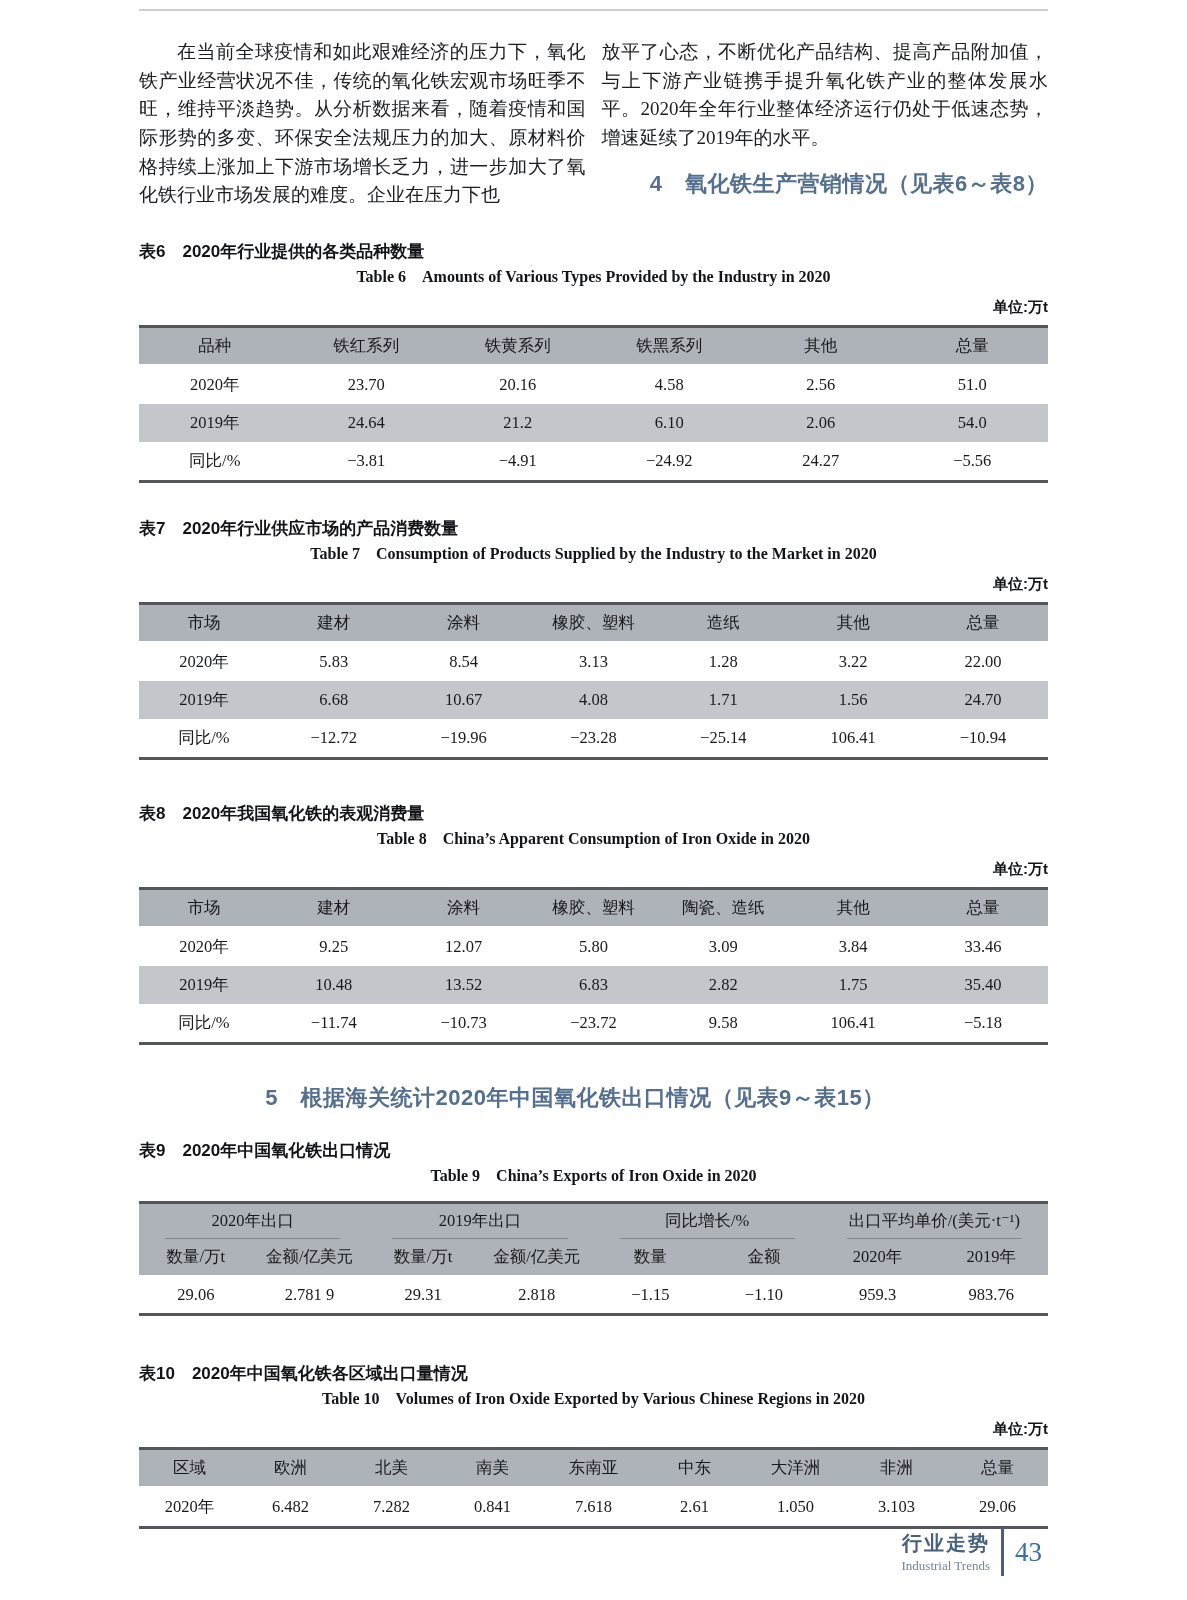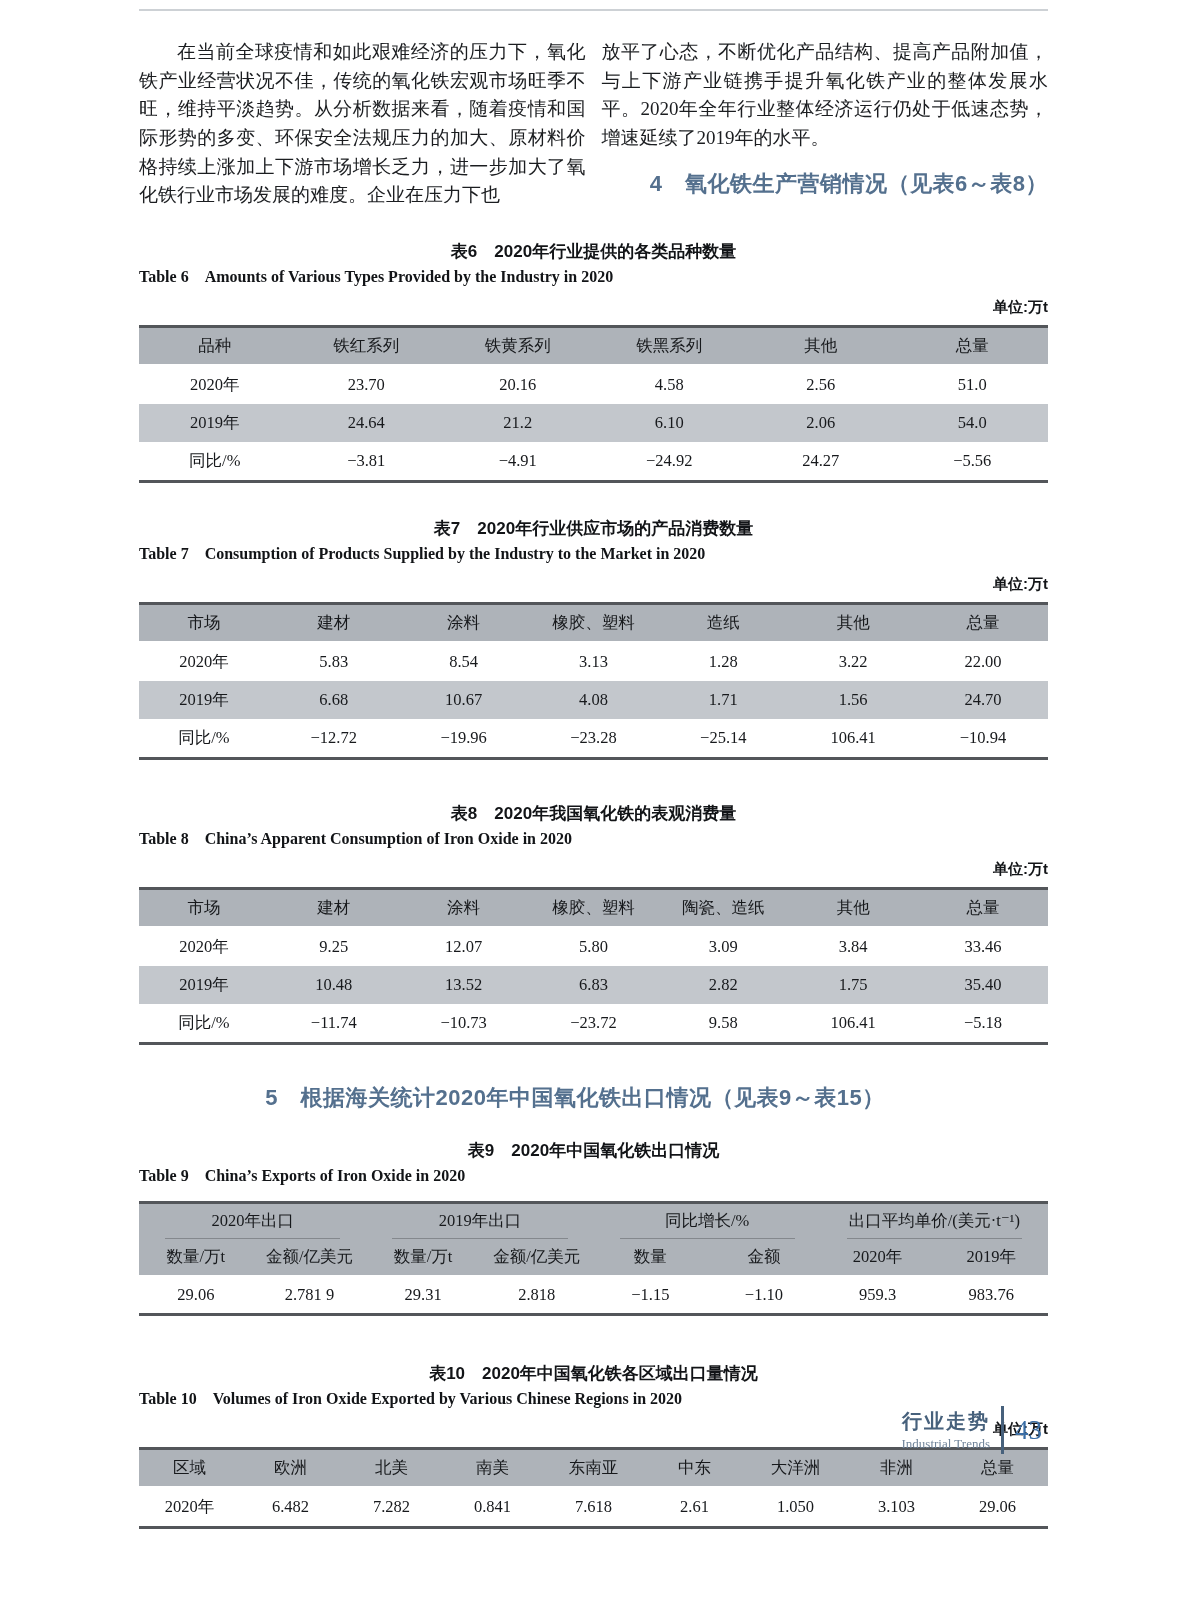--- a/index.html
+++ b/index.html
@@ -29,40 +29,40 @@
     color:var(--accent);font-size:22px;letter-spacing:.5px;text-align:right;}
   .intro .sec-heading{margin-top:14px;}
 
   
   .sec5{display:flex;margin-top:38px;align-items:baseline;}
   .sec5 .left{width:505px;white-space:nowrap;overflow:hidden;}
   .sec5 .right{white-space:nowrap;}
 
   
   .tblock{margin-top:34px;}
-  .t-cn{text-align:center;font-family:"Liberation Sans","DejaVu Sans",sans-serif;
+  .t-cn{text-align:left;font-family:"Liberation Sans","DejaVu Sans",sans-serif;
     font-weight:bold;font-size:17px;color:#121417;}
-  .t-en{font-family:"Liberation Serif",serif;font-weight:bold;
+  .t-en{text-align:center;font-family:"Liberation Serif",serif;font-weight:bold;
     font-size:16px;margin-top:4px;color:#121417;}
   .t-unit{text-align:right;font-family:"Liberation Sans","DejaVu Sans",sans-serif;
     font-weight:bold;font-size:15px;margin:10px 0 6px;color:#121417;}
   .t-unit:empty{display:none;}
   .tbl-wrap{margin-top:8px;}
   .tbl-wrap table{width:100%;border-collapse:collapse;table-layout:fixed;
     border-top:3px solid var(--rule_dark);border-bottom:3px solid var(--rule_dark);
     font-family:"Liberation Serif","DejaVu Serif",serif;font-size:16.5px;color:#17191c;}
   .tbl-wrap th{background:var(--table_header_bg);font-weight:normal;padding:7px 2px;text-align:center;}
   .tbl-wrap thead tr:last-child th{border-bottom:2px solid #ffffff;}
   .tbl-wrap td{padding:8px 2px;text-align:center;}
   .tbl-wrap tbody tr:nth-child(even) td{background:var(--table_zebra_bg);}
   .tbl-wrap th.grp-th{padding:6px 0 0;}
   .tbl-wrap .grp{display:block;margin:0 26px;padding-bottom:6px;border-bottom:1px solid #84888d;}
 
   
-  .footer{position:absolute;top:1406px;right:145px;display:flex;align-items:center;gap:11px;}
+  .footer{position:absolute;top:1528px;right:145px;display:flex;align-items:center;gap:11px;}
   .footer .labels{text-align:right;}
   .footer .cn{font-family:"Liberation Sans","DejaVu Sans",sans-serif;font-weight:bold;
     font-size:20px;color:var(--footer_label_color);letter-spacing:2px;}
   .footer .en{font-family:"Liberation Serif",serif;font-size:13px;color:#70849a;margin-top:1px;}
   .footer .bar{width:3px;height:48px;background:var(--footer_label_color);}
   .footer .num{font-family:"Liberation Serif",serif;font-size:27px;color:var(--page_number_color);}
 </style>
 </head>
 <body>
 

